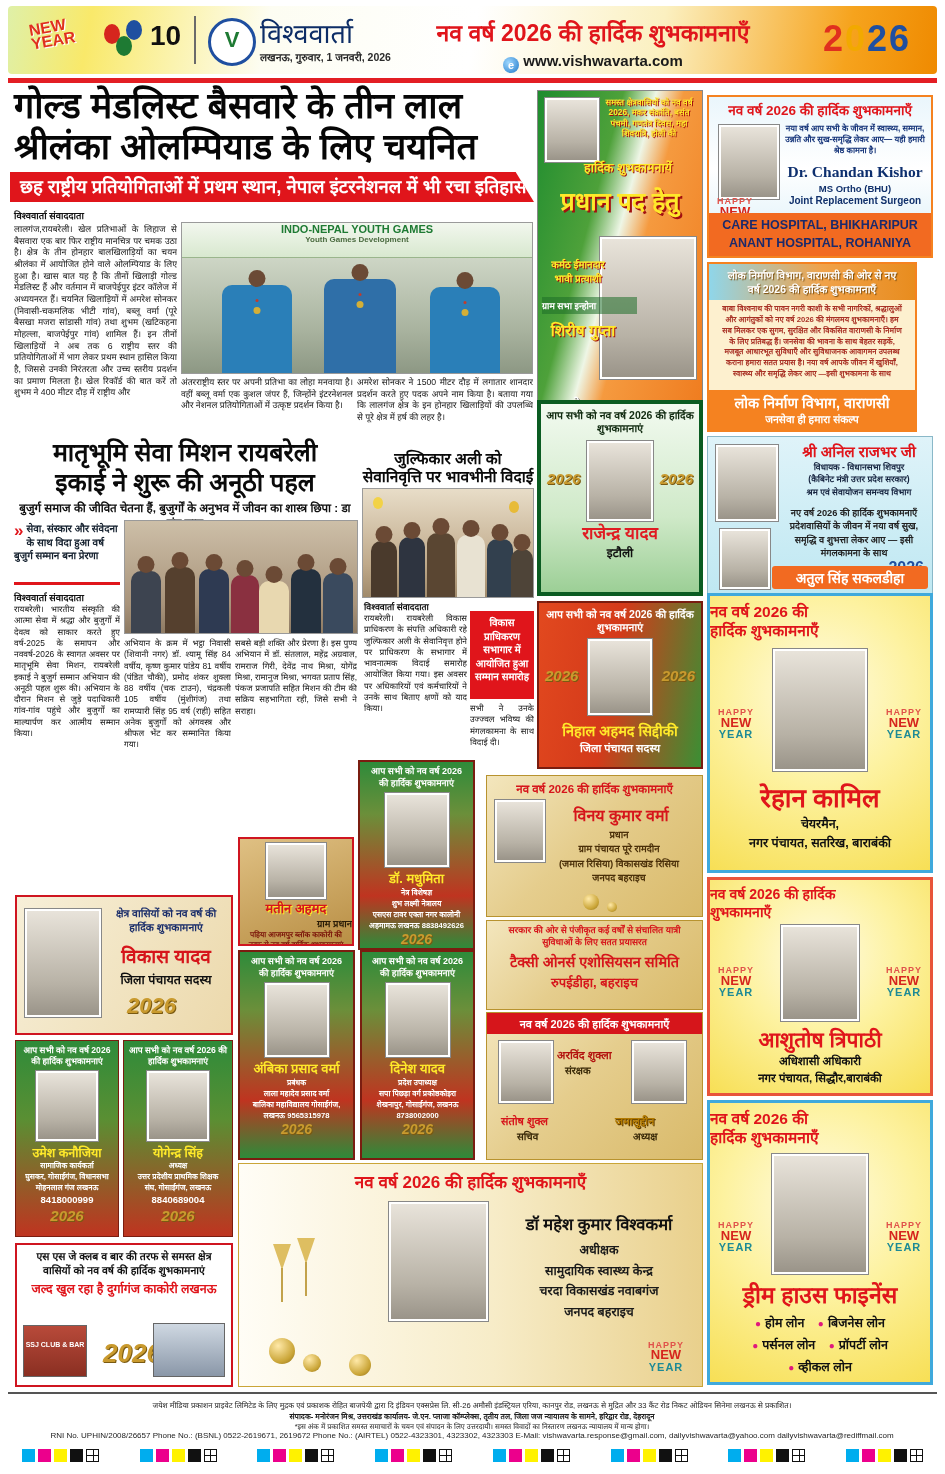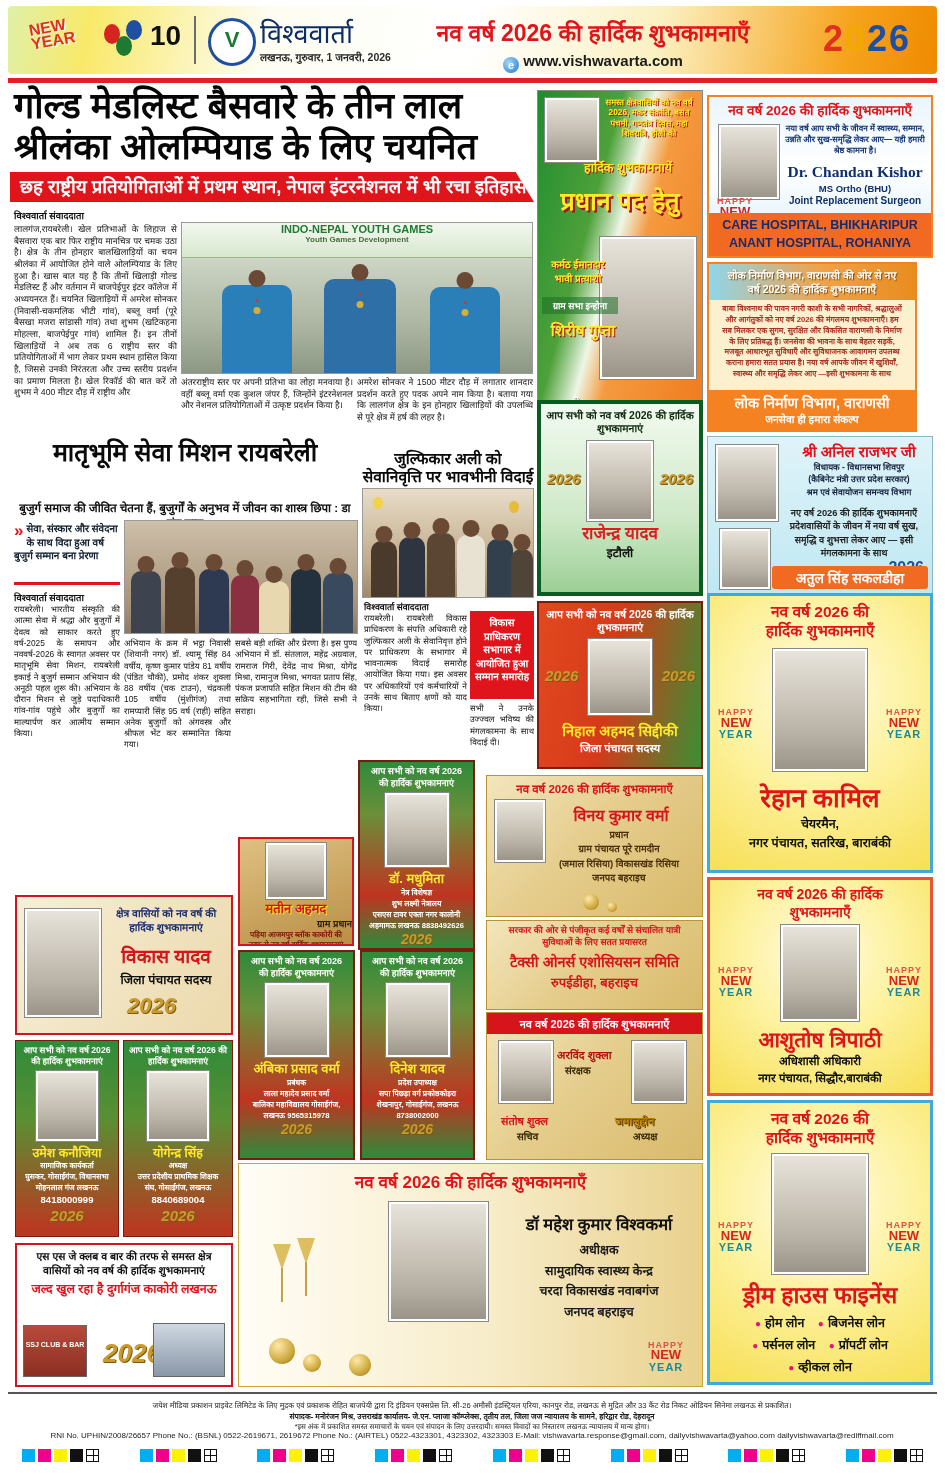--- a/index.html
+++ b/index.html
@@ -71,21 +71,21 @@
   .hny .h3{color:#1d8a96;font-size:11px;letter-spacing:1px}
   
   #ad-pradhan{left:537px;top:90px;width:166px;height:332px;border:1px solid #888;
     background:linear-gradient(105deg,#1e8c2f 0%,#4ea13a 34%,#eef6e6 47%,#f59a3f 58%,#ef7b1e 100%)}
   #ad-pradhan .small-photo{position:absolute;left:7px;top:7px;width:50px;height:60px}
   #pr-bless{position:absolute;left:60px;top:6px;width:102px;text-align:center;color:#ffe92a;font-weight:900;font-size:8.3px;line-height:1.25;text-shadow:1px 1px 0 #a31010}
   #pr-bless2{position:absolute;left:30px;top:68px;width:120px;text-align:center;color:#ffe92a;font-weight:900;font-size:12.5px;text-shadow:1px 1px 0 #a31010}
   #pr-post{position:absolute;left:0;top:92px;width:100%;text-align:center;color:#ffe92a;font-weight:900;font-size:25px;text-shadow:2px 2px 0 #a31010}
   #pr-photo{position:absolute;right:6px;top:146px;width:92px;height:138px}
   #pr-l1{position:absolute;left:4px;top:166px;width:72px;text-align:center;color:#ffe92a;font-weight:900;font-size:10px;text-shadow:1px 1px 0 #a31010}
-  #pr-l3{position:absolute;left:4px;top:206px;width:76px;text-align:center;color:#fff;font-weight:900;font-size:9px;background:rgba(30,110,40,.55);padding:2px 0}
+  #pr-l3{position:absolute;left:4px;top:206px;width:95px;text-align:left;color:#fff;font-weight:900;font-size:9px;background:rgba(30,110,40,.55);padding:2px 0}
   #pr-name{position:absolute;left:2px;top:228px;width:86px;text-align:center;color:#ffe92a;font-weight:900;font-size:15.5px;text-shadow:1px 1px 0 #a31010}
   #pr-mob{position:absolute;left:0;bottom:8px;width:100%;text-align:center;color:#fff;font-weight:900;font-size:13.5px;text-shadow:1px 1px 0 #444}
   
   #ad-rajendra{left:537px;top:400px;width:166px;height:196px;border:4px solid #0b5c22;background:linear-gradient(180deg,#f2faf0,#cfe9c8 60%,#9ccf96)}
   #ad-rajendra .greet{color:#123; }
   #ad-nihal{left:537px;top:601px;width:166px;height:168px;border:2px solid #7a1d10;background:linear-gradient(100deg,#e2491f 0%,#d43a1a 45%,#3b8f34 100%)}
   .stack-ad .greet{display:block;padding-top:5px;text-align:center;font-weight:900;font-size:10.5px;line-height:1.25}
   .flank{position:absolute;font-size:15px}
   
   .gold{background:linear-gradient(135deg,#f3e6bd 0%,#e5cd8d 45%,#d9ba6a 100%);border:1px solid #b8932f}
@@ -169,21 +169,21 @@
   #rb-photo2{position:absolute;left:12px;top:92px;width:46px;height:56px}
   #rb-name{position:absolute;left:80px;top:4px;width:142px;text-align:center;color:#e0151b;font-weight:900;font-size:15px}
   #rb-lines{position:absolute;left:80px;top:24px;width:142px;text-align:center;color:#15233f;font-weight:900;font-size:8.6px;line-height:1.45}
   #rb-msg{position:absolute;left:70px;top:70px;width:152px;text-align:center;color:#222;font-weight:900;font-size:9.3px;line-height:1.45}
   #rb-2026{position:absolute;right:8px;top:122px;font-size:16px;font-weight:900;color:#1f4fa0}
   #rb-banner{position:absolute;left:64px;bottom:4px;width:156px;background:#f26a21;color:#fff;font-weight:900;font-size:14px;text-align:center;padding:2px 0;border-radius:3px}
   .yellow-ad{background:radial-gradient(circle at 50% 35%,#fffbe2 0%,#fdf2a0 45%,#f7df55 100%)}
   #ad-rehan{left:707px;top:593px;width:226px;height:280px;border:3px solid #3fa9dc}
   #ad-ashutosh{left:707px;top:877px;width:226px;height:219px;border:3px solid #e8543a}
   #ad-dream{left:707px;top:1100px;width:226px;height:285px;border:3px solid #3fa9dc}
-  .yellow-ad .head{text-align:center;color:#e0151b;font-weight:900;font-size:15.5px;line-height:1.25;padding-top:6px}
+  .yellow-ad .head{color:#e0151b;font-weight:900;font-size:15.5px;line-height:1.25;padding-top:6px}
   .yellow-ad .nm{text-align:center;color:#e0151b;font-weight:900}
   .yellow-ad .t{text-align:center;color:#101010;font-weight:900;font-size:12.5px;line-height:1.5}
   .svc{color:#101010;font-weight:900;font-size:12.5px}
   .svc::before{content:"●";color:#e0187c;margin-right:4px;font-size:10px}
   
   #foot-rule{left:8px;top:1392px;width:929px;height:2px;background:#555}
   .fline{left:22px;width:900px;text-align:center;color:#222}
   #fl1{top:1400px;font-size:7.6px}
   #fl2{top:1411px;font-size:7.6px;font-weight:bold}
   #fl3{top:1421px;font-size:7.2px}
@@ -235,20 +235,21 @@
     </div>
     <div class="person athlete" style="left:40px;width:70px;height:88px;color:#2a7fb8"></div>
     <div class="person athlete" style="left:142px;width:72px;height:94px;color:#2f6fa8"></div>
     <div class="person athlete" style="left:248px;width:70px;height:86px;color:#2a7fb8"></div>
   </div>
   <div id="lead-col2" class="abs body-txt">अंतरराष्ट्रीय स्तर पर अपनी प्रतिभा का लोहा मनवाया है। वहीं बब्लू वर्मा एक कुशल जंपर हैं, जिन्होंने इंटरनेशनल और नेशनल प्रतियोगिताओं में उत्कृष्ट प्रदर्शन किया है।</div>
   <div id="lead-col3" class="abs body-txt">अमरेश सोनकर ने 1500 मीटर दौड़ में लगातार शानदार प्रदर्शन करते हुए पदक अपने नाम किया है। बताया गया कि लालगंज क्षेत्र के इन होनहार खिलाड़ियों की उपलब्धि से पूरे क्षेत्र में हर्ष की लहर है।</div>
 
   <div id="s2-hl" class="abs">
     <div>मातृभूमि सेवा मिशन रायबरेली</div>
+    <div>इकाई ने शुरू की अनूठी पहल</div>
   </div>
   <div id="s2-sub" class="abs">बुजुर्ग समाज की जीवित चेतना हैं, बुजुर्गों के अनुभव में जीवन का शास्त्र छिपा : डा संत लाल</div>
   <div id="s2-quote" class="abs">
     <span id="s2-qmark">»</span>
     <span>सेवा, संस्कार और संवेदना के साथ विदा हुआ वर्ष बुजुर्ग सम्मान बना प्रेरणा</span>
   </div>
   <div id="s2-qrule" class="abs"></div>
   <div id="s2-byline" class="abs byline">विश्ववार्ता संवाददाता</div>
   <div id="s2-col1" class="abs body-txt" style="font-size:8.4px">रायबरेली। भारतीय संस्कृति की आत्मा सेवा में श्रद्धा और बुजुर्गों में देवत्व को साकार करते हुए वर्ष-2025 के समापन और नववर्ष-2026 के स्वागत अवसर पर मातृभूमि सेवा मिशन, रायबरेली इकाई ने बुजुर्ग सम्मान अभियान की अनूठी पहल शुरू की। अभियान के दौरान मिशन से जुड़े पदाधिकारी गांव-गांव पहुंचे और बुजुर्गों का माल्यार्पण कर आत्मीय सम्मान किया।</div>
   <div id="s2-photo" class="photo">

